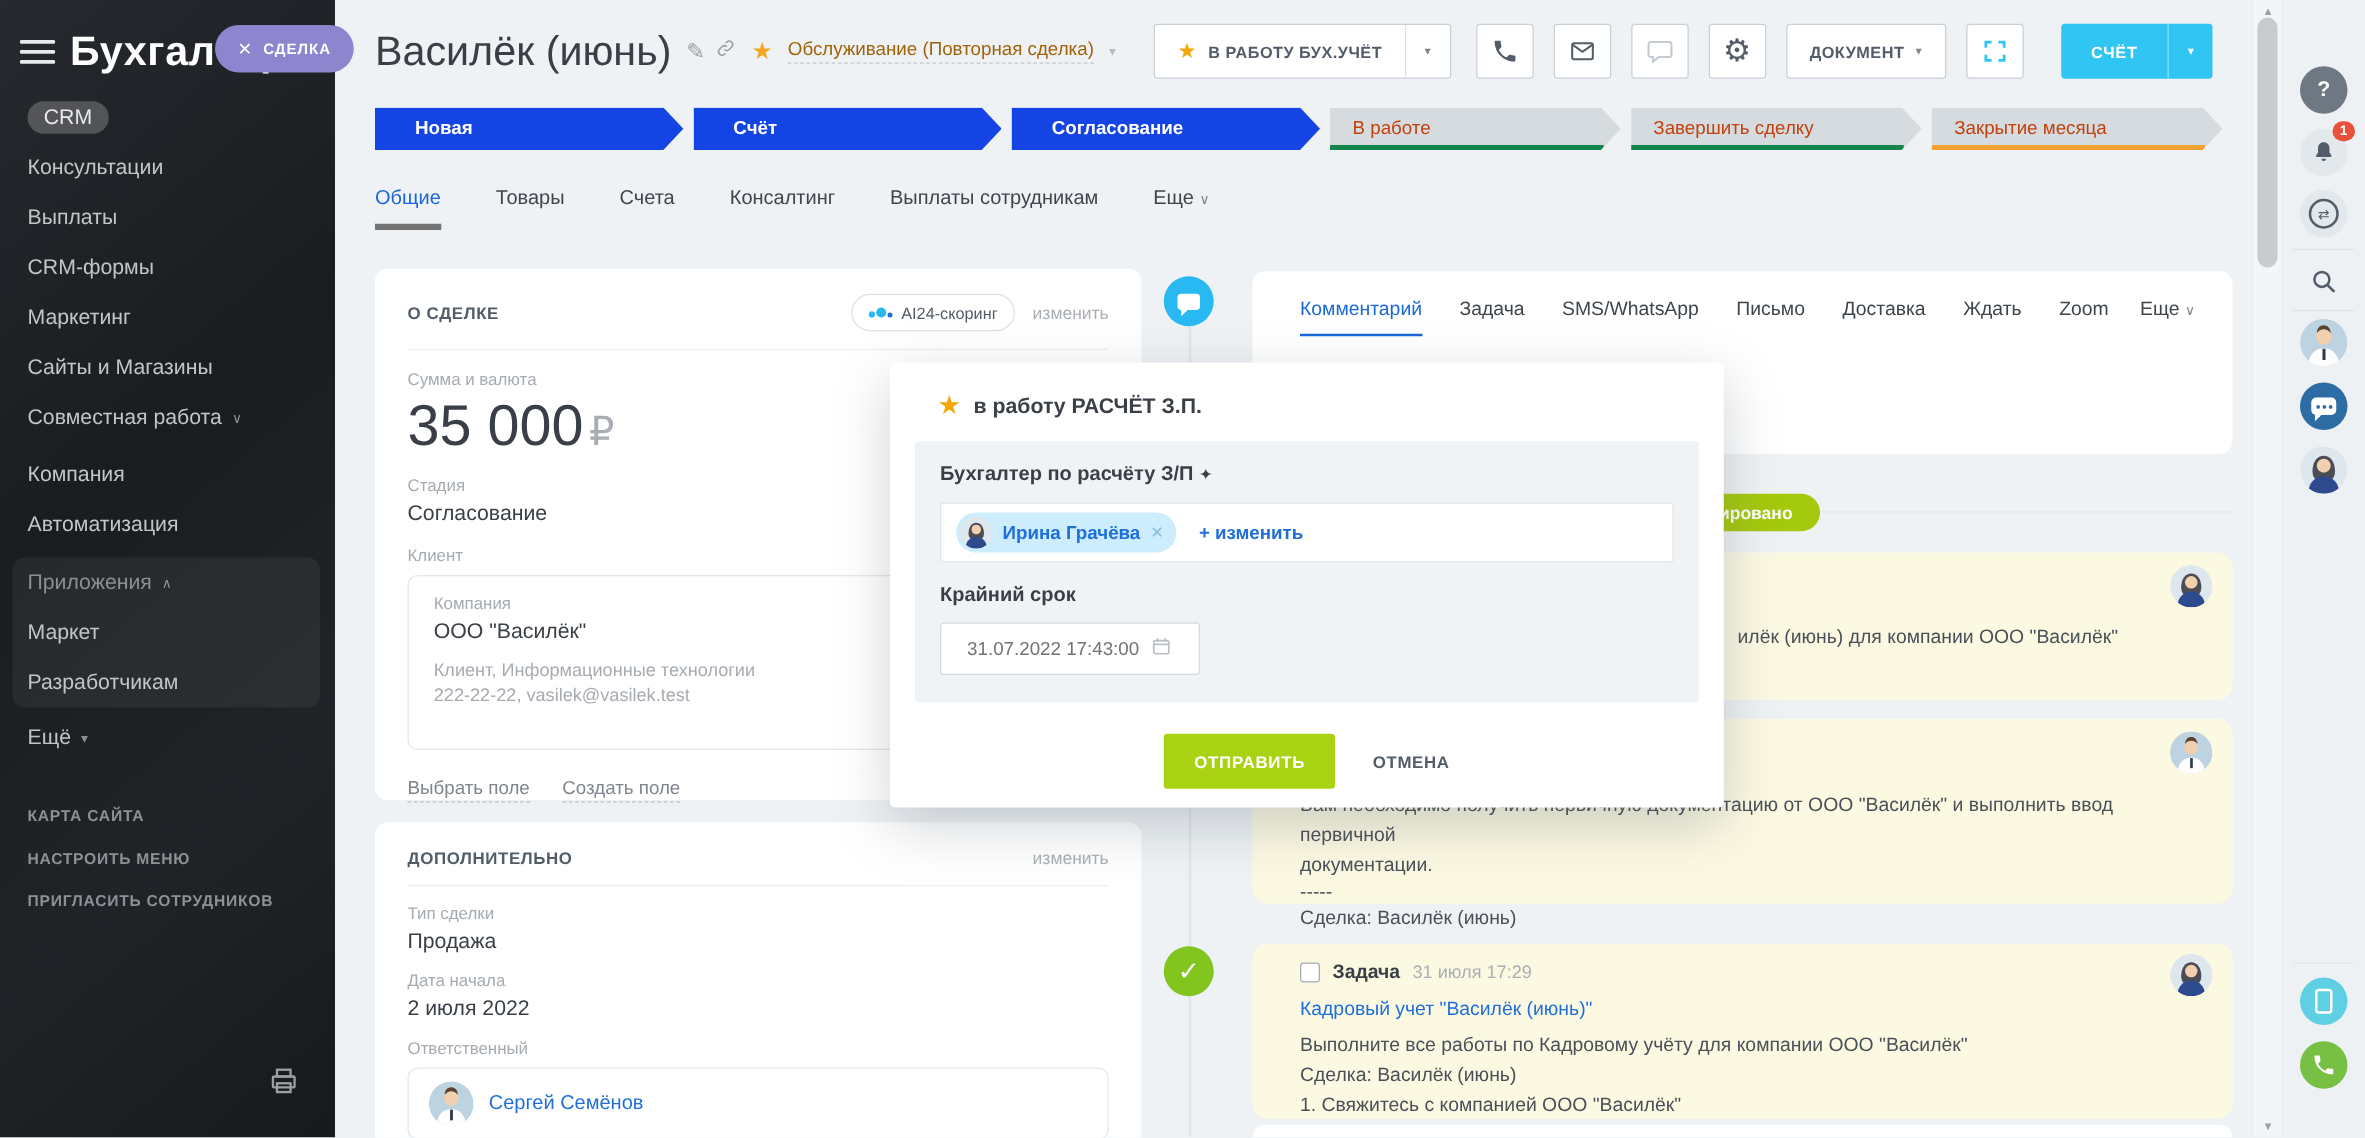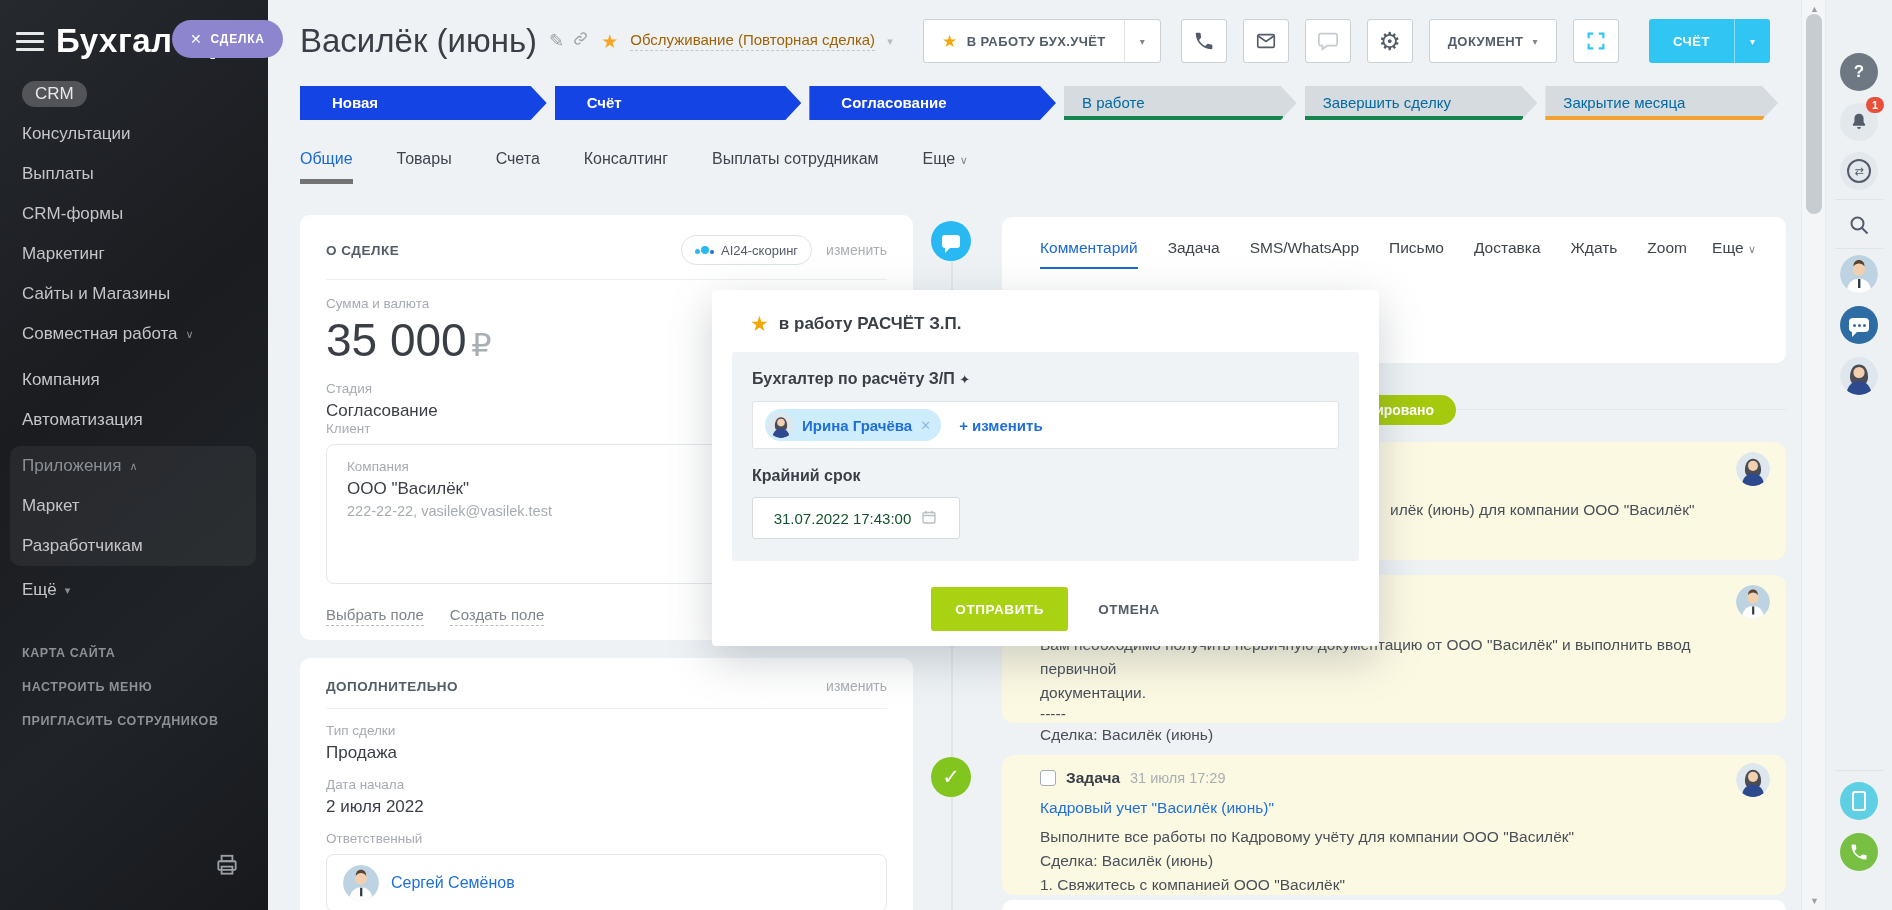--- a/index.html
+++ b/index.html
@@ -41,21 +41,21 @@
   .tb-arrow { width:36px; display:flex; align-items:center; justify-content:center; border-left:1px solid #dfe3e7; color:#7e868f; font-size:10px; cursor:pointer;}
   .icon-btn { width:46px; height:44px; background:#fff; border:1px solid #c9d0d6; border-radius:3px;
     display:flex; align-items:center; justify-content:center; cursor:pointer;}
   .gear-glyph { font-size:25px; color:#535c69; line-height:1;}
   .blue-btn { height:44px; background:#31c5f4; border-radius:3px; display:flex; overflow:hidden; cursor:pointer;}
   .blue-main { display:flex; align-items:center; padding:0 24px; color:#fff; font-size:13px; font-weight:bold; letter-spacing:.6px;}
   .blue-arrow { width:36px; display:flex; align-items:center; justify-content:center; border-left:1px solid rgba(255,255,255,.45); color:#fff; font-size:10px;}
 
   
   #pipeline { left:300px; top:86px; width:1478px; height:34px; display:flex; gap:8px;}
-  .stage { flex:1; position:relative; height:34px; line-height:34px; padding-left:18px; font-size:15px; color:#0369a1;
+  .stage { flex:1; position:relative; height:34px; line-height:34px; padding-left:18px; font-size:15px; color:#c2410c;
     background:#d6dbdf; clip-path:polygon(0 0, calc(100% - 16px) 0, 100% 50%, calc(100% - 16px) 100%, 0 100%); cursor:pointer; white-space:nowrap;}
   .stage.active { background:#1444e3; color:#fff; font-weight:bold;padding-left:32px;}
   .stage .accent { position:absolute; left:0; right:14px; bottom:0; height:4px;}
 
   
   #deal-tabs { left:300px; top:150px; display:flex; gap:44px; font-size:16px; color:#3f454d;}
   .dtab { padding-bottom:11px; cursor:pointer; white-space:nowrap;}
   .dtab.on { color:#1a67d6; border-bottom:5px solid #737373;}
 
   
@@ -105,21 +105,21 @@
   .modal-title { font-size:17px; font-weight:bold; color:#3a3f47;}
   .modal-box { margin:16px 20px 0 20px; background:#f0f3f5; border-radius:3px; padding:18px 20px 22px 20px;}
   .mb-label { font-size:16px; font-weight:bold; color:#3a3f47;}
   .field-row { margin-top:13px; background:#fff; border:1px solid #e0e4e8; border-radius:3px; height:48px;
     display:flex; align-items:center; padding:0 12px; gap:18px;}
   .chip { display:flex; align-items:center; gap:8px; background:#cdecfc; border-radius:16px; height:32px; padding:0 10px 0 3px; cursor:pointer;}
   .chip-name { font-size:15px; font-weight:bold; color:#1e6fd9;}
   .chip-x { color:#8fbcd8; font-size:13px;}
   .plus-change { font-size:15px; font-weight:bold; color:#1e6fd9; cursor:pointer;}
   .date-box { margin-top:12px; width:208px; height:42px; background:#fff; border:1px solid #d5dbe0; border-radius:3px;
-    display:flex; align-items:center; justify-content:center; gap:9px; font-size:15px; color:#14532d; cursor:text;}
+    display:flex; align-items:center; justify-content:center; gap:9px; font-size:15px; color:#737373; cursor:text;}
   .modal-btns { position:absolute; left:0; right:0; top:297px; display:flex; justify-content:center; align-items:center; gap:30px;}
   .btn-lime { background:#a9d312; border:none; border-radius:3px; height:44px; padding:0 24px; color:#fff;
     font-size:13.5px; font-weight:bold; letter-spacing:.6px; cursor:pointer; font-family:inherit;}
   .btn-plain { background:none; border:none; font-size:13.5px; font-weight:bold; letter-spacing:.5px; color:#535c69; cursor:pointer; font-family:inherit;}
 
   
   #scrollbar { left:1801px; top:0; width:25px; height:910px; background:#f4f5f6; border-left:1px solid #e7eaec; border-right:1px solid #e7eaec; z-index:20;}
   .sb-thumb { position:absolute; left:4px; top:14px; width:16px; height:200px; background:#c7ccd0; border-radius:8px;}
   .sb-arr { position:absolute; left:0; width:25px; text-align:center; color:#9aa0a6; font-size:9px;}
   #rail { left:1826px; top:0; width:66px; height:910px; background:#edf1f4; z-index:20;}
@@ -359,24 +359,25 @@
     </div>
     <div class="card-div"></div>
     <div style="padding:16px 26px 0 26px">
       <div class="f-label">Сумма и валюта</div>
       <div style="margin-top:2px">
         <span style="font-size:46px;color:#3a3f47">35 000</span>
         <span style="font-size:32px;color:#a9aeb5">₽</span>
       </div>
       <div class="f-label" style="margin-top:14px">Стадия</div>
       <div class="f-value">Согласование</div>
-      <div class="f-label" style="">Клиент</div>
+      <div class="f-label" style="margin-top:16px">Клиент</div>
       <div class="client-box" style="margin-top:8px;padding:14px 20px;height:140px">
         <div class="f-label">Компания</div>
         <div class="f-value">ООО "Василёк"</div>
+        <div class="muted" style="margin-top:14px">Клиент, Информационные технологии</div>
         <div class="muted" style="margin-top:4px">222-22-22, vasilek@vasilek.test</div>
       </div>
       <div style="margin-top:22px;display:flex;gap:26px">
         <span class="dashed-link">Выбрать поле</span>
         <span class="dashed-link">Создать поле</span>
       </div>
     </div>
   </div>
 
   <div class="card abs" style="left:300px;top:658px;width:613px;height:290px">

